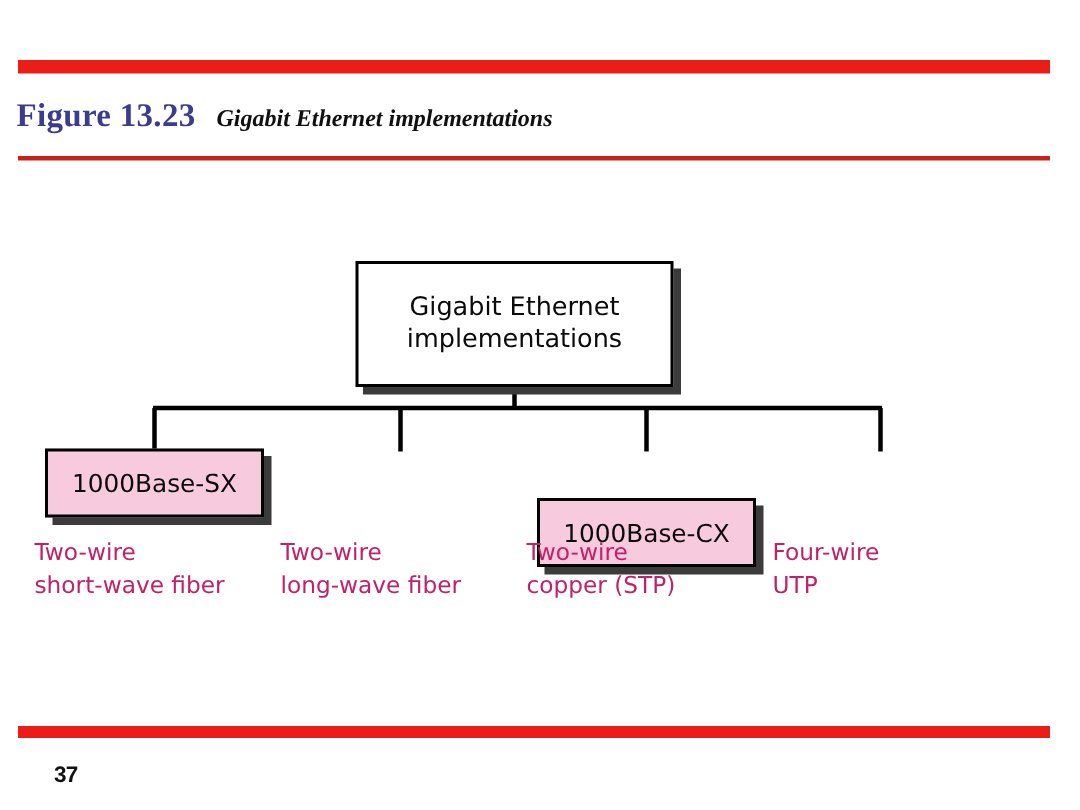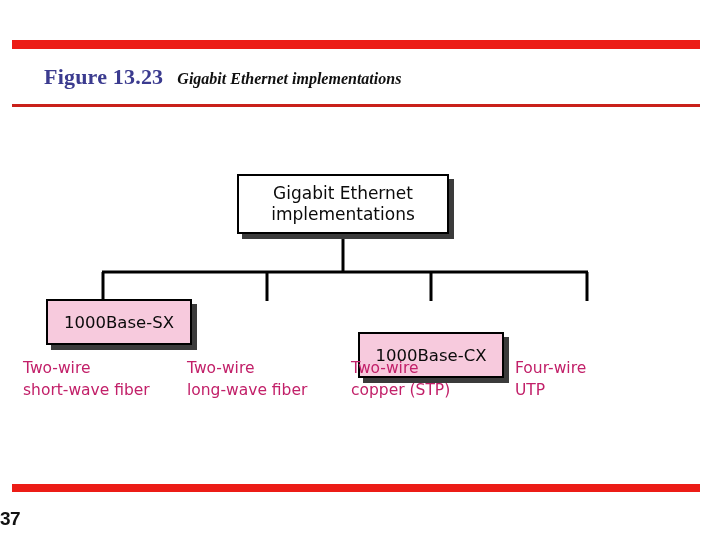--- a/index.html
+++ b/index.html
@@ -38,21 +38,21 @@
     left: 12px;
     top: 484px;
     width: 688px;
     height: 8px;
     background: #ec1c16;
   }
 
   
   .title-row {
     position: absolute;
-    left: 44px;
+    left: 11px;
     top: 64px;
     display: flex;
     align-items: baseline;
   }
   .fig-number {
     font-family: "Liberation Serif", "DejaVu Serif", serif;
     font-weight: bold;
     font-size: 22px;
     color: #3b3b8f;
     letter-spacing: 0.2px;
@@ -68,23 +68,24 @@
     white-space: nowrap;
   }
 
   
   .page-number {
     position: absolute;
     left: 0px;
     top: 508px;
     font-family: "Liberation Sans", sans-serif;
     font-weight: bold;
-    font-size: 19px;
+    font-size: 15px;
     color: #111111;
     letter-spacing: -0.5px;
+    padding-left: 36px;
   }
 
   
   .diagram {
     position: absolute;
     left: 0;
     top: 0;
     width: 720px;
     height: 540px;
   }
@@ -103,42 +104,42 @@
     display: flex;
     align-items: center;
     justify-content: center;
     text-align: center;
   }
   .node-root {
     background: #ffffff;
     left: 237px;
     top: 174px;
     width: 212px;
-    height: 60px;
+    height: 84px;
   }
   .node-root .node-label {
     font-family: "DejaVu Sans", sans-serif;
     font-size: 17px;
     line-height: 21px;
     color: #0b0b0b;
     white-space: pre-line;
   }
   .node-leaf {
     background: #f7cadd;
     top: 299px;
     width: 146px;
     height: 46px;
   }
   .node-leaf .node-label {
     font-family: "DejaVu Sans", sans-serif;
     font-size: 16.5px;
     color: #0b0b0b;
     white-space: nowrap;
   }
-  .leaf-0 { left: 30px; margin-left: 16px; }
+  .leaf-0 { left: 30px; }
   .leaf-1 { left: 194px; }
   .leaf-2 { left: 358px; margin-top: 33px; }
   .leaf-3 { left: 522px; }
 
   
   .leaf-caption {
     position: absolute;
     top: 357px;
     width: 160px;
     text-align: left;

